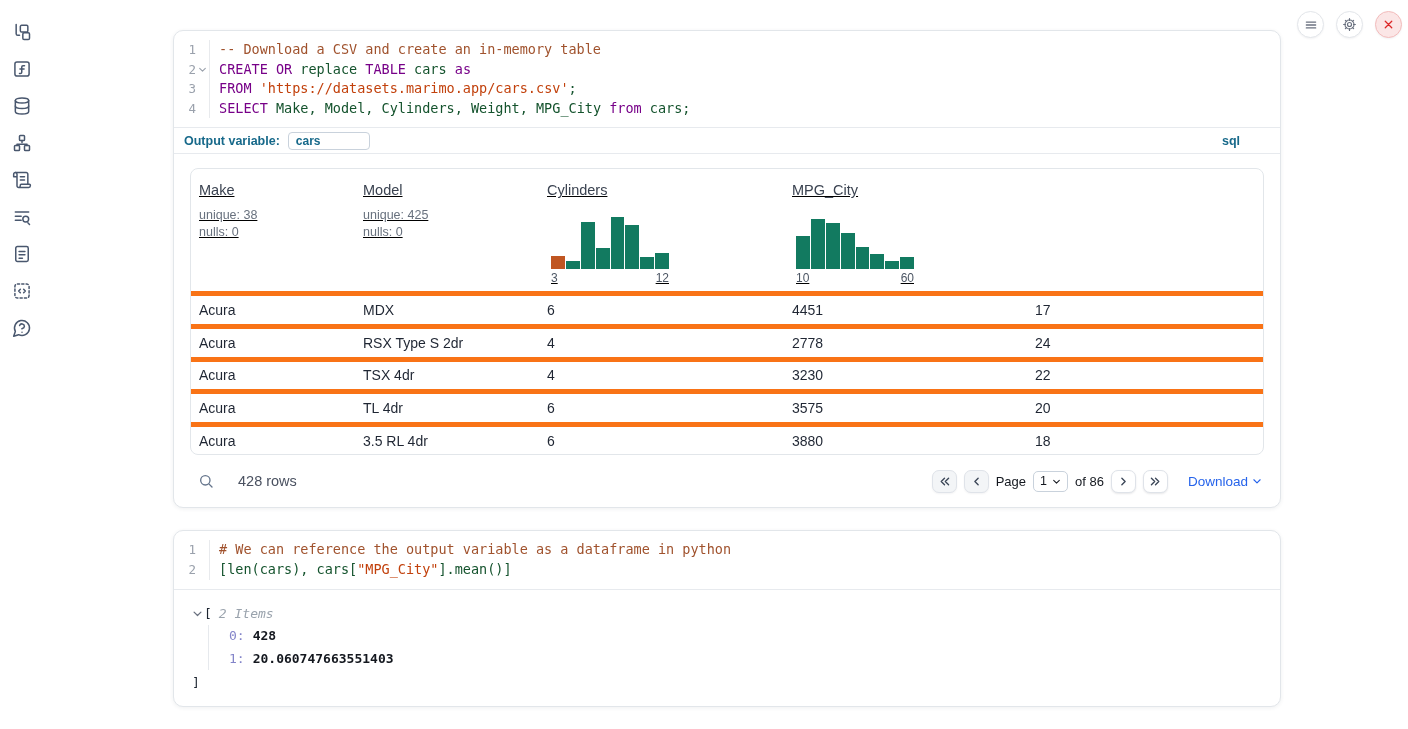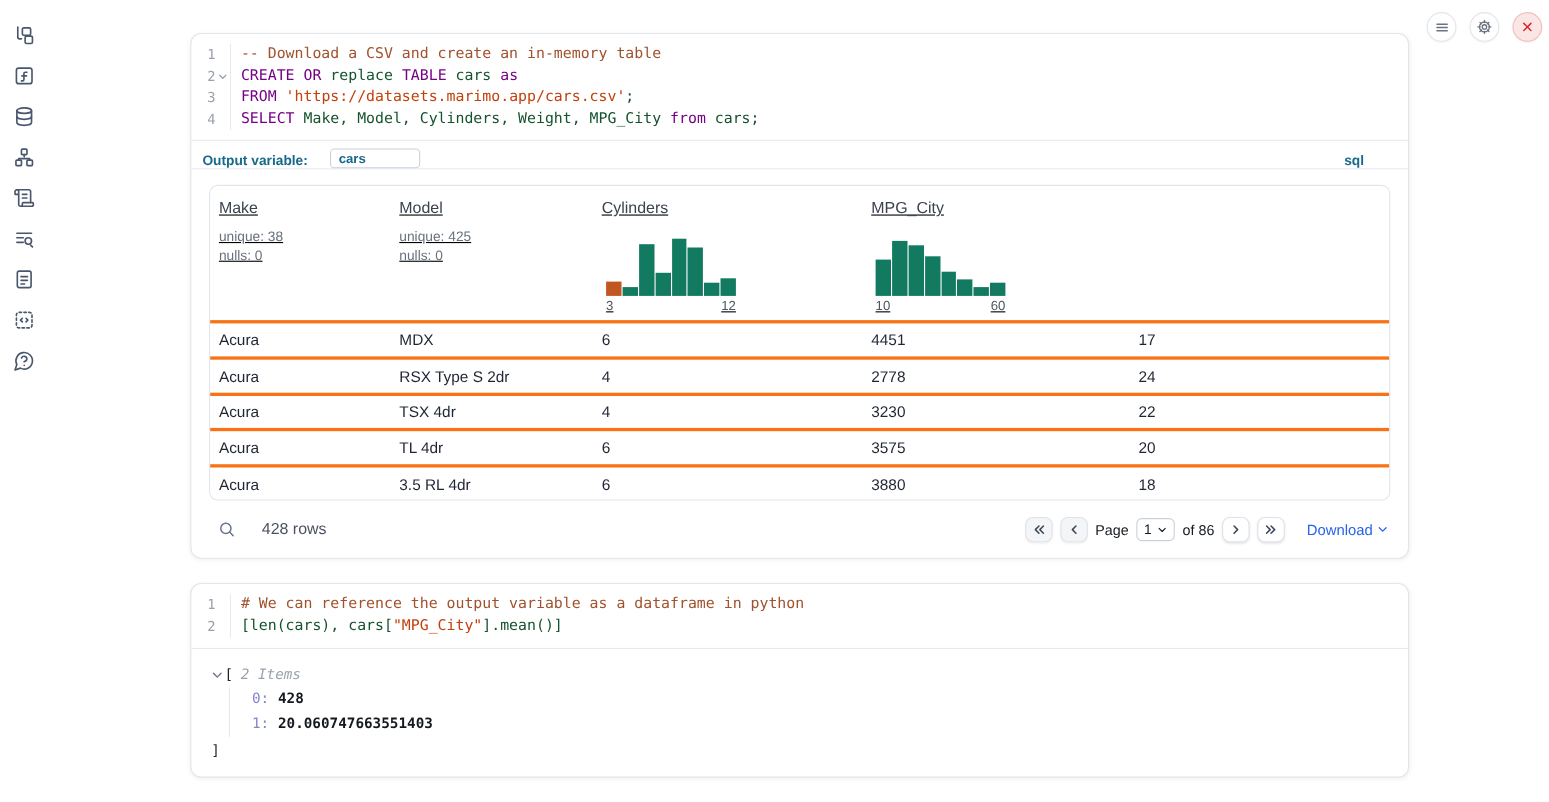--- a/index.html
+++ b/index.html
@@ -34,21 +34,21 @@
   .gutter { flex:none; width:36px; display:flex; align-items:center;
     border-right:1px solid #e8eaed; margin-right:9px; }
   .lnum { flex:1; text-align:right; color:#9aa1ac; font-size:12.5px; }
   .fold { width:13px; display:flex; align-items:center; justify-content:center; color:#9aa1ac; }
   .tok-c { color:#a0522d; }
   .tok-k { color:#770088; }
   .tok-s { color:#c2410c; }
   .tok-p { color:#14532d; }
 
   
-  .output-var-bar { display:flex; align-items:flex-end; height:25px; padding:0 10px; gap:20px; }
+  .output-var-bar { display:flex; align-items:center; height:25px; padding:0 10px; gap:8px; }
   .ov-label { color:#17698a; font-weight:bold; font-size:12.5px; }
   .ov-input { width:82px; height:18px; border:1px solid #c9d2dc; border-radius:4px;
     padding:0 7px; font-size:12px; font-weight:bold; color:#17698a;
     font-family:"Liberation Sans", sans-serif; outline:none; }
   .lang-tag { margin-left:auto; margin-right:30px; color:#17698a;
     font-weight:bold; font-size:12.5px; cursor:pointer; }
 
   
   .output-area { padding:14px 16px 9px 16px; }
   .data-table { border:1px solid #e2e6ea; border-radius:8px; overflow:hidden; }
@@ -56,21 +56,21 @@
   .t-header { height:122px; }
   .t-hcell { padding:13px 8px 4px 8px; display:flex; flex-direction:column;text-decoration:underline; }
   .col-name { font-size:14.5px; color:#3a4250; }
   .col-stats { margin-top:9px; font-size:12.5px; color:#68717e; line-height:16.5px; }
   .histogram { margin-top:auto; width:118px; margin-left:4px; }
   .hist-bars { display:flex; align-items:flex-end; gap:1px; height:53px; }
   .hist-bar { flex:1; background:#127a60; }
   .hist-bar.orange { background:#c05621; }
   .hist-labels { display:flex; justify-content:space-between; font-size:12px;
     color:#4b5563; margin-top:2px; height:16px; }
-  .t-row { height:32.6px; border-top:3px solid #f97316; align-items:center;
+  .t-row { height:32.6px; border-top:5px solid #f97316; align-items:center;
     font-size:14px; color:#1f2633; }
   .t-cell { padding:0 8px; white-space:nowrap; }
 
   
   .table-footer { display:flex; align-items:center; margin-top:9px; height:34px; padding:0 2px 0 8px; }
   .search-icon { color:#64748b; display:flex; cursor:pointer; }
   .rows-count { margin-left:24px; font-size:14.5px; color:#4a5160; }
   .pager { margin-left:auto; display:flex; align-items:center; gap:7px; }
   .nav-btn { width:25px; height:23px; border-radius:7px; border:1px solid #dfe3e9;
     display:flex; align-items:center; justify-content:center; color:#3c4758;

